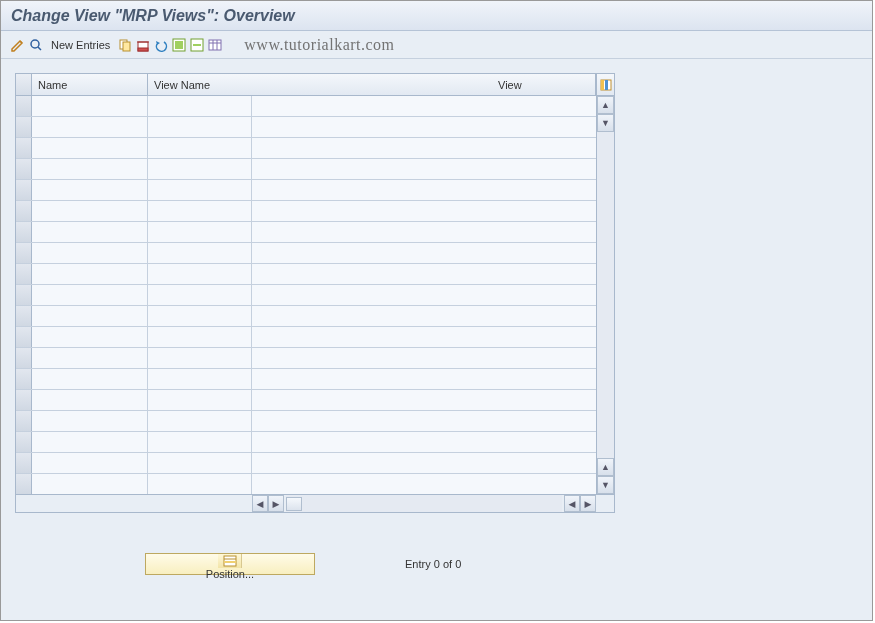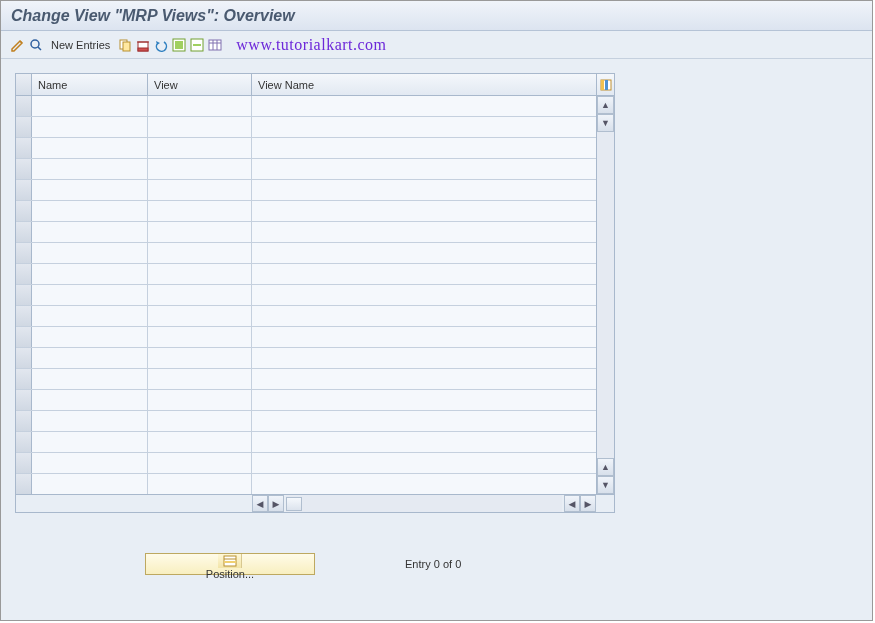--- a/index.html
+++ b/index.html
@@ -46,24 +46,24 @@
       justify-content: center;
       cursor: pointer;
     }
     .tb-btn-text {
       padding: 2px 6px;
       cursor: pointer;
       color: #333;
       font-size: 11px;
     }
     .watermark {
-      color: #6d28d9;
+      color: #737373;
       font-size: 16px;
       font-family: Georgia, serif;
-      margin-left: 12px;
+      margin-left: 20px;
       letter-spacing: 0.5px;
       text-align: right;
     }
     .content-area {
       padding: 14px;
       background: #e8eef5;
       height: calc(100% - 58px);
     }
     .panel {
       border: 1px solid #a8b8cc;
@@ -263,22 +263,22 @@
     <span class="watermark">www.tutorialkart.com</span>
   </div>
 
   <div class="content-area">
     <div class="panel">
       <div class="grid-wrap">
         <div class="grid-left">
           <div class="grid-header">
             <div class="gh-cell col-selector"></div>
             <div class="gh-cell col-name">Name</div>
+            <div class="gh-cell col-viewname">View Name</div>
             <div class="gh-cell col-view">View</div>
-            <div class="gh-cell col-viewname">View Name</div>
           </div>
           <div class="grid-body">
 
             <div class="grid-row">
                 <div class="gr-cell gr-sel"></div>
                 <div class="gr-cell gr-name"></div>
                 <div class="gr-cell gr-view"></div>
                 <div class="gr-cell gr-viewname"></div>
               </div>
             <div class="grid-row">

